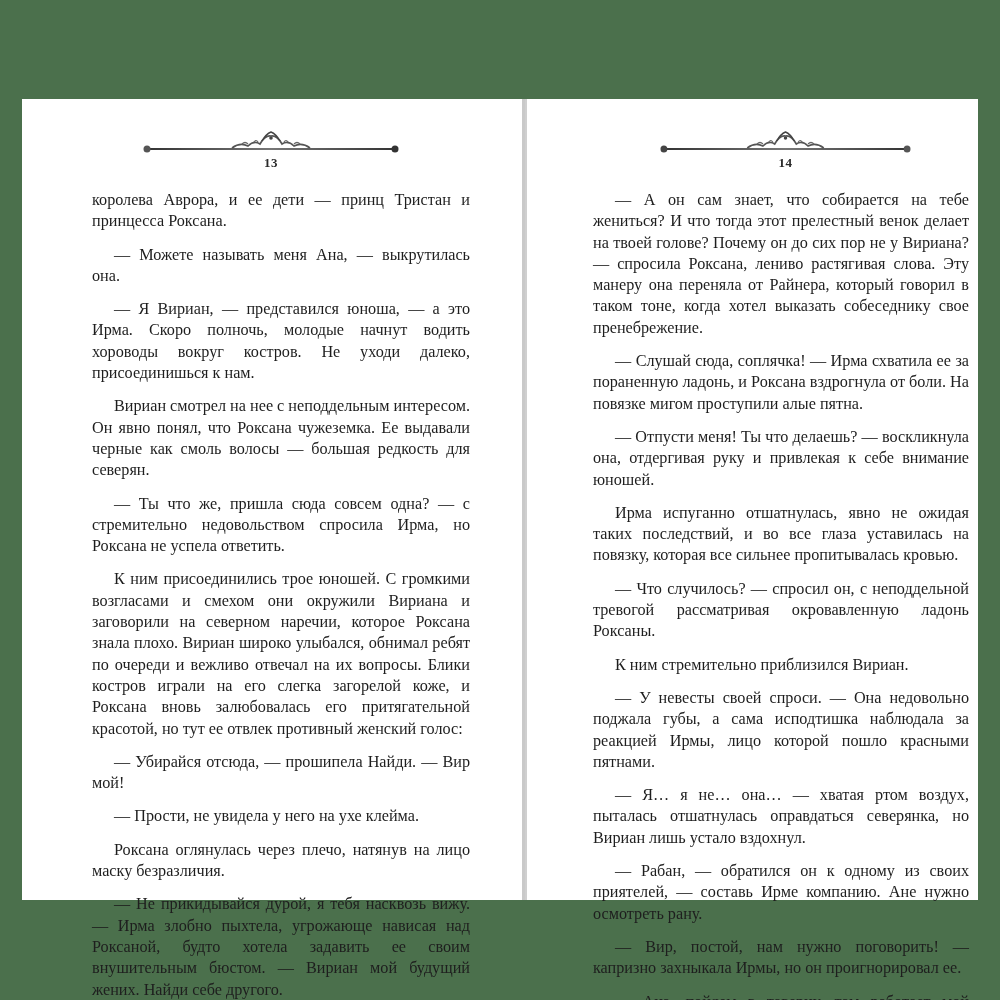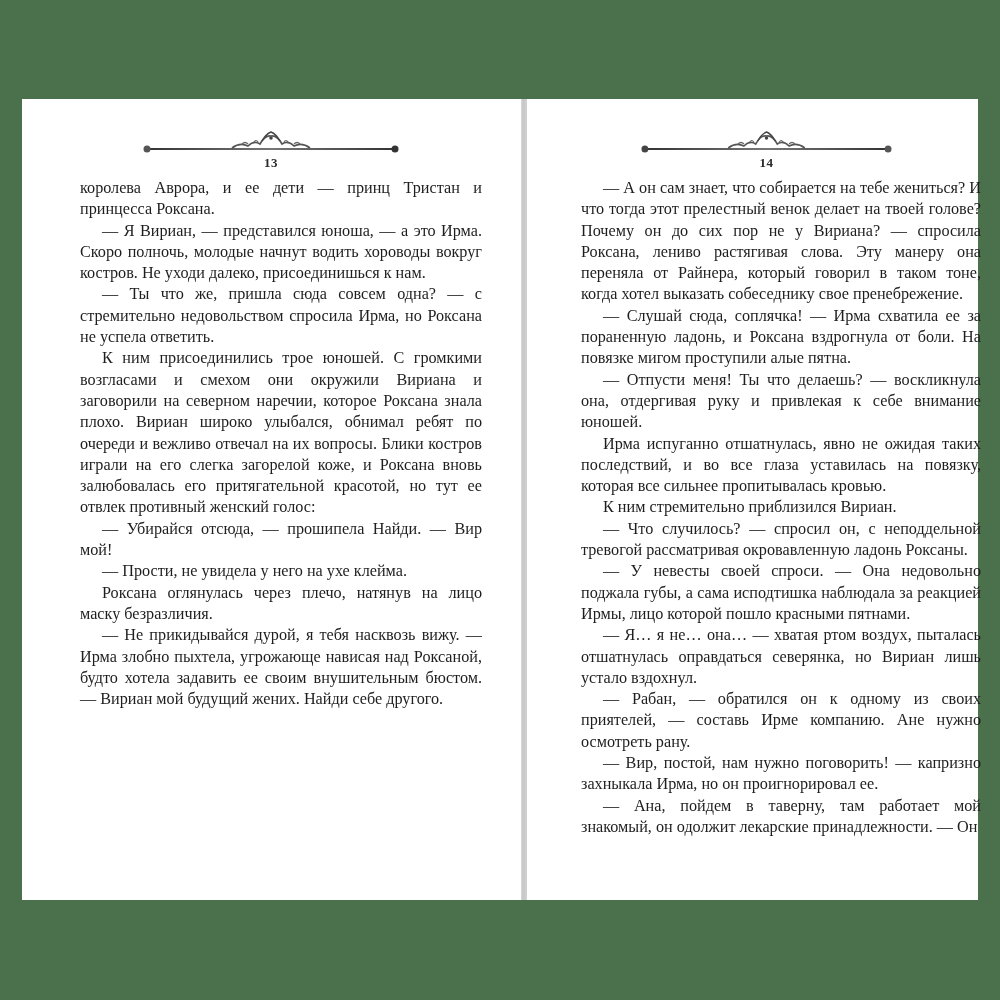--- a/index.html
+++ b/index.html
@@ -9,54 +9,54 @@
       position: relative;
       overflow: hidden;
       font-family: "Liberation Serif", "DejaVu Serif", serif;
     }
     .page {
       position: absolute;
       top: 99px;
       height: 801px;
       background: #ffffff;
     }
-    .page.left { left: 22px; width: 501px; box-shadow: inset -2px 0 0 #d6d6d6; }
+    .page.left { left: 22px; width: 501px; box-shadow: inset -2px 0 0 #d6d6d6; padding-left: 32px; }
     .page.right { left: 525px; width: 453px; box-shadow: inset 2px 0 0 #cfcfcf; }
     .spine {
       position: absolute; left: 522px; top: 99px; width: 3px; height: 801px;
       background: #c9c9c9;
     }
     .header {
       position: absolute;
       top: 30px;
       height: 44px;
     }
     .page.left .header { left: 120px; width: 258px; }
-    .page.right .header { left: 115px; width: 253px; }
+    .page.right .header { left: 134px; width: 253px; }
     .header svg { display: block; width: 100%; height: 28px; }
     .page-number {
       text-align: center;
       font-size: 13px;
       font-weight: bold;
       color: #2a2a2a;
       margin-top: -2px;
       letter-spacing: 0.5px;
     }
     .text {
       position: absolute;
       top: 79px;
       font-size: 16.2px;
       line-height: 21.3px;
       color: #1e1e1e;
       text-align: justify;
       hyphens: manual;
     }
     .page.left .text { left: 58px; width: 402px; }
     .page.right .text { left: 56px; width: 400px; }
-    .text p { margin: 0; text-indent: 22px; font-family: Liberation Serif, serif; }
+    .text p { margin: 12px; text-indent: 22px; font-family: Liberation Serif, serif; }
     .text p.cont { text-indent: 0; }
   </style>
 </head>
 <body>
 
 <div class="page left">
   <div class="header">
     <svg viewBox="0 0 258 28" preserveAspectRatio="none">
       <defs>
         <linearGradient id="barL" x1="0" x2="1" y1="0" y2="0">
@@ -70,21 +70,23 @@
       <circle cx="253" cy="20" r="3.5" fill="#333"></circle>
       <path d="M90 19 q8 -6 16 -2 q6 -6 12 -2 q5 -9 11 -8 q6 -1 11 8 q6 -4 12 2 q8 -4 16 2" fill="none" stroke="#555" stroke-width="1.6"></path>
       <path d="M120 12 q4 -7 9 -9 q5 2 9 9" fill="none" stroke="#444" stroke-width="1.4"></path>
       <circle cx="129" cy="9" r="1.8" fill="#444"></circle>
       <path d="M100 15 q3 -3 6 0 M152 15 q3 -3 6 0 M112 13 q2 -3 4 0 M142 13 q2 -3 4 0" fill="none" stroke="#666" stroke-width="1.2"></path>
     </svg>
     <div class="page-number">13</div>
   </div>
   <div class="text">
     <p class="cont">королева Аврора, и ее дети — принц Тристан и принцесса Роксана.</p>
+    <p>— Можете называть меня Ана, — выкрутилась она.</p>
     <p>— Я Вириан, — представился юноша, — а это Ирма. Скоро полночь, молодые начнут водить хороводы вокруг костров. Не уходи далеко, присоединишься к нам.</p>
+    <p>Вириан смотрел на нее с неподдельным интересом. Он явно понял, что Роксана чужеземка. Ее выдавали черные как смоль волосы — большая редкость для северян.</p>
     <p>— Ты что же, пришла сюда совсем одна? — с стремительно недовольством спросила Ирма, но Роксана не успела ответить.</p>
     <p>К ним присоединились трое юношей. С громкими возгласами и смехом они окружили Вириана и заговорили на северном наречии, которое Роксана знала плохо. Вириан широко улыбался, обнимал ребят по очереди и вежливо отвечал на их вопросы. Блики костров играли на его слегка загорелой коже, и Роксана вновь залюбовалась его притягательной красотой, но тут ее отвлек противный женский голос:</p>
     <p>— Убирайся отсюда, — прошипела Найди. — Вир мой!</p>
     <p>— Прости, не увидела у него на ухе клейма.</p>
     <p>Роксана оглянулась через плечо, натянув на лицо маску безразличия.</p>
     <p>— Не прикидывайся дурой, я тебя насквозь вижу. — Ирма злобно пыхтела, угрожающе нависая над Роксаной, будто хотела задавить ее своим внушительным бюстом. — Вириан мой будущий жених. Найди себе другого.</p>
   </div>
 </div>
 
 <div class="spine"></div>
@@ -107,21 +109,21 @@
       <circle cx="129" cy="9" r="1.8" fill="#444"></circle>
       <path d="M100 15 q3 -3 6 0 M152 15 q3 -3 6 0 M112 13 q2 -3 4 0 M142 13 q2 -3 4 0" fill="none" stroke="#666" stroke-width="1.2"></path>
     </svg>
     <div class="page-number">14</div>
   </div>
   <div class="text">
     <p>— А он сам знает, что собирается на тебе жениться? И что тогда этот прелестный венок делает на твоей голове? Почему он до сих пор не у Вириана? — спросила Роксана, лениво растягивая слова. Эту манеру она переняла от Райнера, который говорил в таком тоне, когда хотел выказать собеседнику свое пренебрежение.</p>
     <p>— Слушай сюда, соплячка! — Ирма схватила ее за пораненную ладонь, и Роксана вздрогнула от боли. На повязке мигом проступили алые пятна.</p>
     <p>— Отпусти меня! Ты что делаешь? — воскликнула она, отдергивая руку и привлекая к себе внимание юношей.</p>
     <p>Ирма испуганно отшатнулась, явно не ожидая таких последствий, и во все глаза уставилась на повязку, которая все сильнее пропитывалась кровью.</p>
+    <p>— Что случилось? — спросил он, с неподдельной тревогой рассматривая окровавленную ладонь Роксаны.</p>
     <p>К ним стремительно приблизился Вириан.</p>
-    <p>— Что случилось? — спросил он, с неподдельной тревогой рассматривая окровавленную ладонь Роксаны.</p>
     <p>— У невесты своей спроси. — Она недовольно поджала губы, а сама исподтишка наблюдала за реакцией Ирмы, лицо которой пошло красными пятнами.</p>
     <p>— Я… я не… она… — хватая ртом воздух, пыталась отшатнулась оправдаться северянка, но Вириан лишь устало вздохнул.</p>
     <p>— Рабан, — обратился он к одному из своих приятелей, — составь Ирме компанию. Ане нужно осмотреть рану.</p>
-    <p>— Вир, постой, нам нужно поговорить! — капризно захныкала Ирма, но он проигнорировал ее.</p>
+    <p>— Вир, постой, нам нужно поговорить! — капризно захныкала Ирмы, но он проигнорировал ее.</p>
     <p>— Ана, пойдем в таверну, там работает мой знакомый, он одолжит лекарские принадлежности. — Он</p>
   </div>
 </div>
 
 </body></html>

